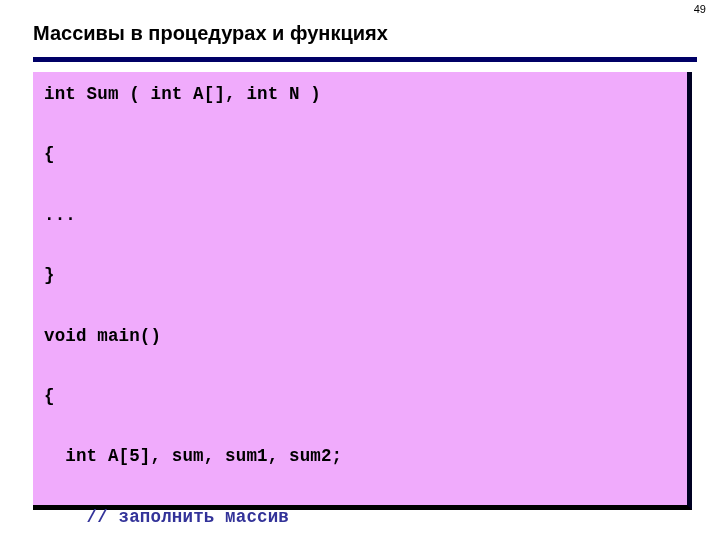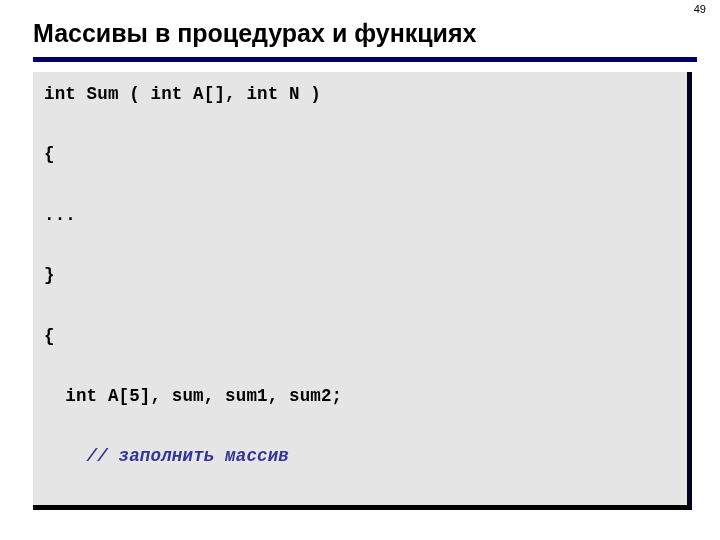--- a/index.html
+++ b/index.html
@@ -27,21 +27,21 @@
     margin-left: 8px;
   }
 
   
   #slide-title {
     position: absolute;
     left: 33px;
     top: 18px;
     width: 640px;
     font-family: "Liberation Sans", sans-serif;
-    font-size: 25px;
+    font-size: 20px;
     font-weight: bold;
     color: #000000;
     letter-spacing: 0px;
     white-space: nowrap;
     line-height: 30px;
   }
 
   
   #title-rule {
     position: absolute;
@@ -52,21 +52,21 @@
     background: #000066;
   }
 
   
   #code-box {
     position: absolute;
     left: 33px;
     top: 72px;
     width: 659px;
     height: 438px;
-    background: #e5e5e5;
+    background: #f0abfc;
     box-sizing: border-box;
     border-right: 5px solid #000022;
     border-bottom: 5px solid #000000;
   }
 
   #code-listing {
     position: absolute;
     left: 11px;
     top: 7px;
     margin: 0;
@@ -80,36 +80,37 @@
     letter-spacing: 0.15px;
   }
 
   .code-line {
     display: block;
     white-space: pre;
     min-height: 30.2px;
   }
 
   .tok-code { color: #000000; }
-  .tok-comment { color: #333399; font-style: italic; }
+  .tok-comment { color: #333399; }
 </style>
 </head>
 <body>
 
 <div id="page-number">49</div>
 
 <div id="slide-title">Массивы в процедурах и функциях</div>
 
 <div id="title-rule"></div>
 
 <div id="code-box">
   <pre id="code-listing"><span class="code-line"><span class="tok-code">int Sum ( int A[], int N )</span></span>
 <span class="code-line"><span class="tok-code">{</span></span>
 <span class="code-line"><span class="tok-code">...</span></span>
 <span class="code-line"><span class="tok-code">}</span></span>
+<span class="code-line"><span class="tok-code">void main()</span></span>
 <span class="code-line"><span class="tok-code">{</span></span>
 <span class="code-line"><span class="tok-code">  int A[5], sum, sum1, sum2;</span></span>
 <span class="code-line"><span class="tok-code">    </span><span class="tok-comment">// заполнить массив</span></span>
 
 
 
 
 </pre>
 </div>
 

